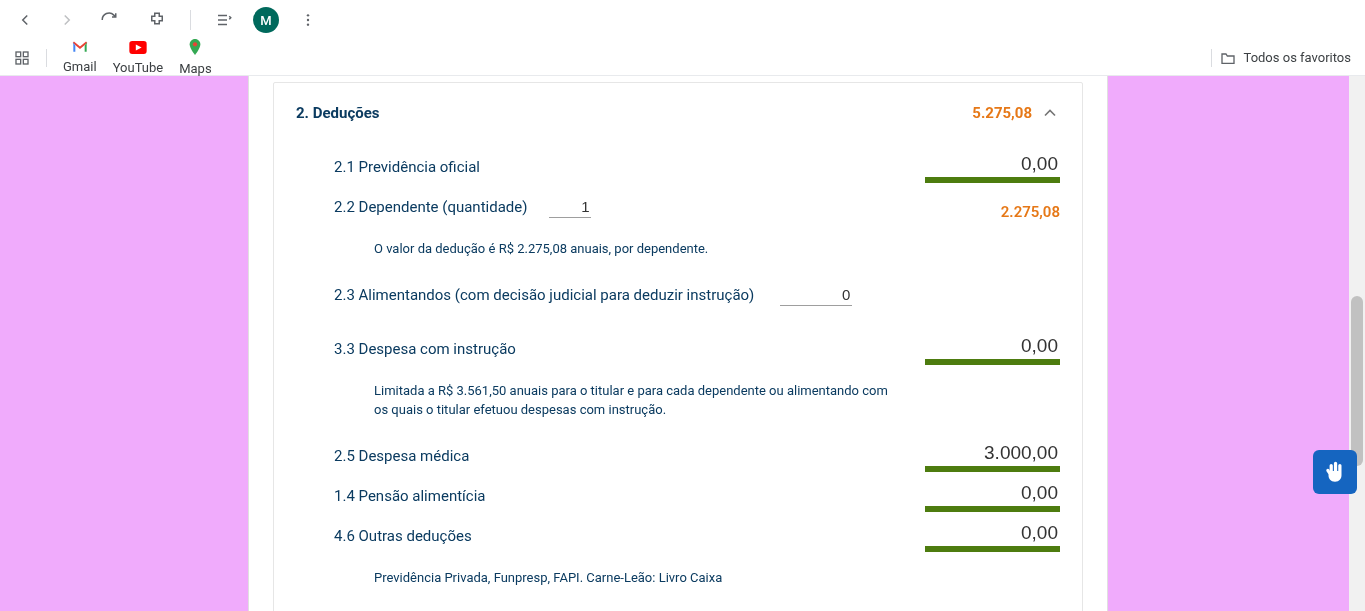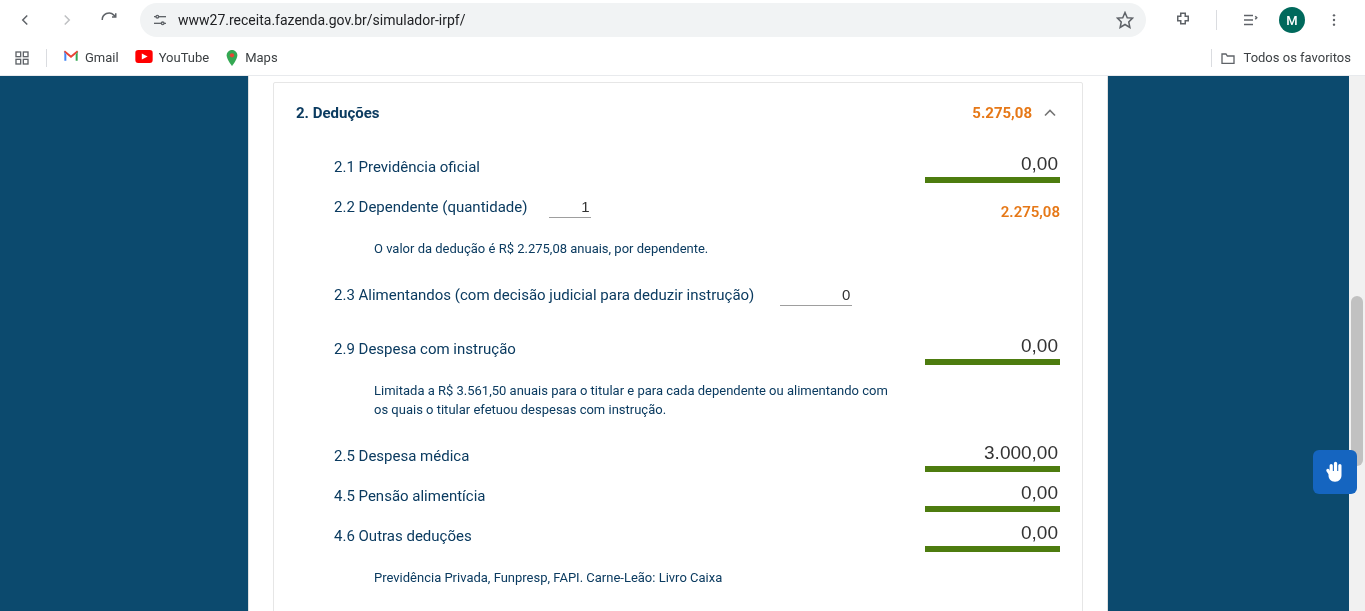--- a/index.html
+++ b/index.html
@@ -56,30 +56,30 @@
     height: 36px;
     background: #fff;
     border-bottom: 1px solid #e8eaed;
     display: flex;
     align-items: center;
     padding: 0 14px;
     gap: 16px;
     font-size: 13px;
     color: #3c4043;
   }
-  .bm-item { display:flex; align-items:flex-start; gap:6px; cursor:pointer;}
+  .bm-item { display:flex; align-items:center; gap:6px; cursor:pointer;flex-direction:column;}
   .bm-divider { width:1px; height:18px; background:#dadce0; }
   .bm-right { margin-left:auto; display:flex; align-items:center; gap:8px; color:#3c4043;}
 
   
   .page-wrap {
     position: relative;
     height: calc(611px - 76px);
     overflow: hidden;
-    background: #0c4a6e;
+    background: #f0abfc;
   }
   .content-outer {
     width: 860px;
     margin: 0 auto 0 248px;
     border-left: 1px solid #e0e0e0;
     border-right: 1px solid #e0e0e0;
     height: 100%;
     padding: 6px 0 0;
     background: #fff;
   }
@@ -224,38 +224,20 @@
   </div>
   <div class="nav-btn" style="opacity:.4">
     <svg width="18" height="18" viewBox="0 0 24 24" fill="none" stroke="currentColor" stroke-width="2">
         <path d="M9 6l6 6-6 6"></path>
       </svg>
   </div>
   <div class="nav-btn">
     <svg width="18" height="18" viewBox="0 0 24 24" fill="none" stroke="currentColor" stroke-width="2">
         <path d="M3 12a9 9 0 0 1 15.5-6.5L21 8M21 3v5h-5"></path>
       </svg>
-  </div>
-  <div class="url-bar">
-    <span class="url-icon">
-      <svg width="16" height="16" viewBox="0 0 24 24" fill="none" stroke="currentColor" stroke-width="2">
-          <circle cx="8" cy="7" r="2"></circle>
-          <line x1="3" y1="7" x2="6" y2="7"></line>
-          <line x1="10" y1="7" x2="21" y2="7"></line>
-          <circle cx="16" cy="17" r="2"></circle>
-          <line x1="3" y1="17" x2="14" y2="17"></line>
-          <line x1="18" y1="17" x2="21" y2="17"></line>
-        </svg>
-    </span>
-    <span class="url-text">www27.receita.fazenda.gov.br/simulador-irpf/</span>
-    <span style="margin-left:auto" class="url-icon">
-      <svg width="18" height="18" viewBox="0 0 24 24" fill="none" stroke="currentColor" stroke-width="2">
-          <polygon points="12 2 15 9 22 9.5 17 14.5 18.5 22 12 18 5.5 22 7 14.5 2 9.5 9 9 12 2"></polygon>
-        </svg>
-    </span>
   </div>
   <div class="right-icons">
     <div class="icon">
       <svg width="18" height="18" viewBox="0 0 24 24" fill="none" stroke="currentColor" stroke-width="2">
           <path d="M9 3h6v4h4v6h-4v4H9v-4H5V7h4z"></path>
         </svg>
     </div>
     <div class="sep"></div>
     <div class="icon">
       <svg width="18" height="18" viewBox="0 0 24 24" fill="none" stroke="currentColor" stroke-width="2">
@@ -350,32 +332,32 @@
           <span class="highlight">2.275,08</span>
         </div>
         <div class="note">O valor da dedução é R$ 2.275,08 anuais, por dependente.</div>
 
         <div class="row">
           <span class="label">2.3 Alimentandos (com decisão judicial para deduzir instrução)</span>
           <input class="alim-input" value="0" style="">
         </div>
 
         <div class="row" style="margin-top:14px">
-          <span class="label">2.9 Despesa com instrução</span>
+          <span class="label">3.3 Despesa com instrução</span>
           <input class="money-input" value="0,00" style="">
         </div>
         <div class="note">Limitada a R$ 3.561,50 anuais para o titular e para cada dependente ou alimentando com os quais o titular efetuou despesas com instrução.</div>
 
         <div class="row">
           <span class="label">2.5 Despesa médica</span>
           <input class="money-input" value="3.000,00" style="">
         </div>
 
         <div class="row">
-          <span class="label">4.5 Pensão alimentícia</span>
+          <span class="label">1.4 Pensão alimentícia</span>
           <input class="money-input" value="0,00" style="">
         </div>
 
         <div class="row">
           <span class="label">4.6 Outras deduções</span>
           <input class="money-input" value="0,00" style="">
         </div>
         <div class="note">Previdência Privada, Funpresp, FAPI. Carne-Leão: Livro Caixa</div>
 
       </div>

